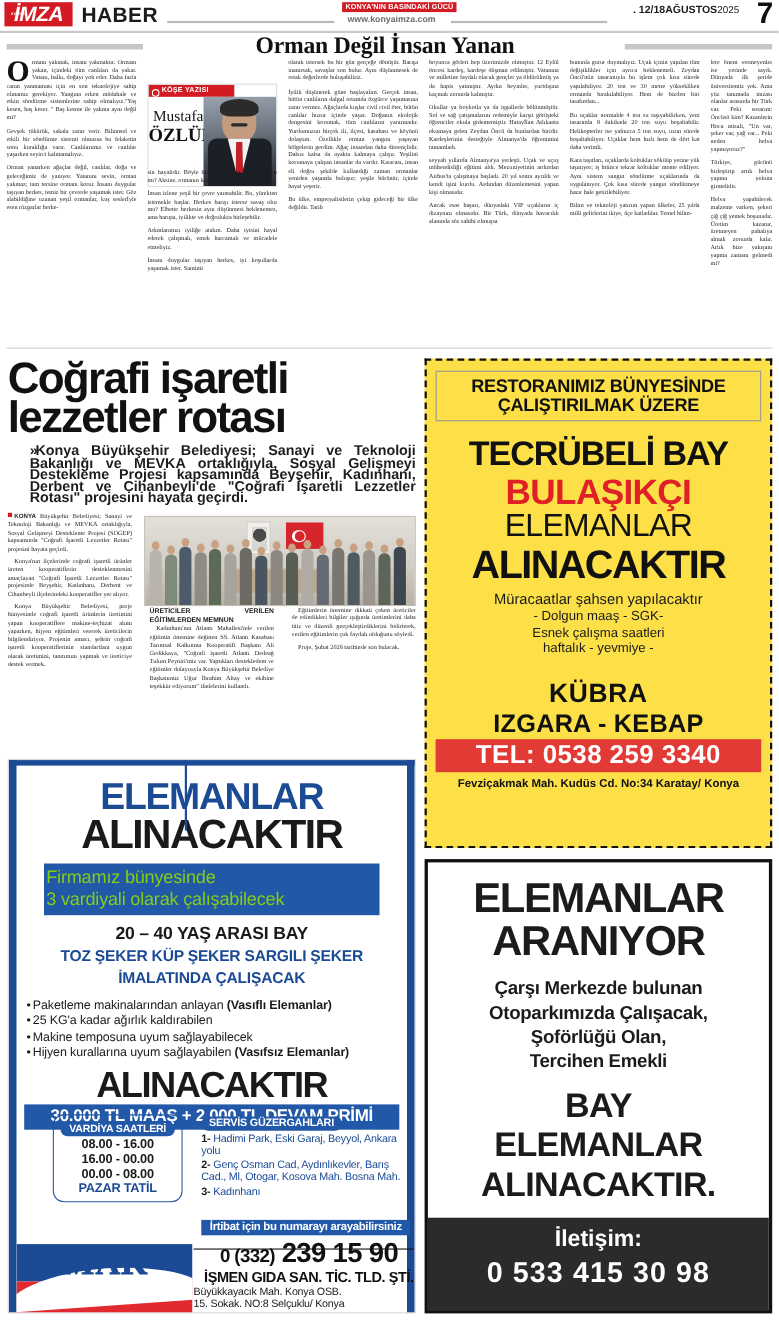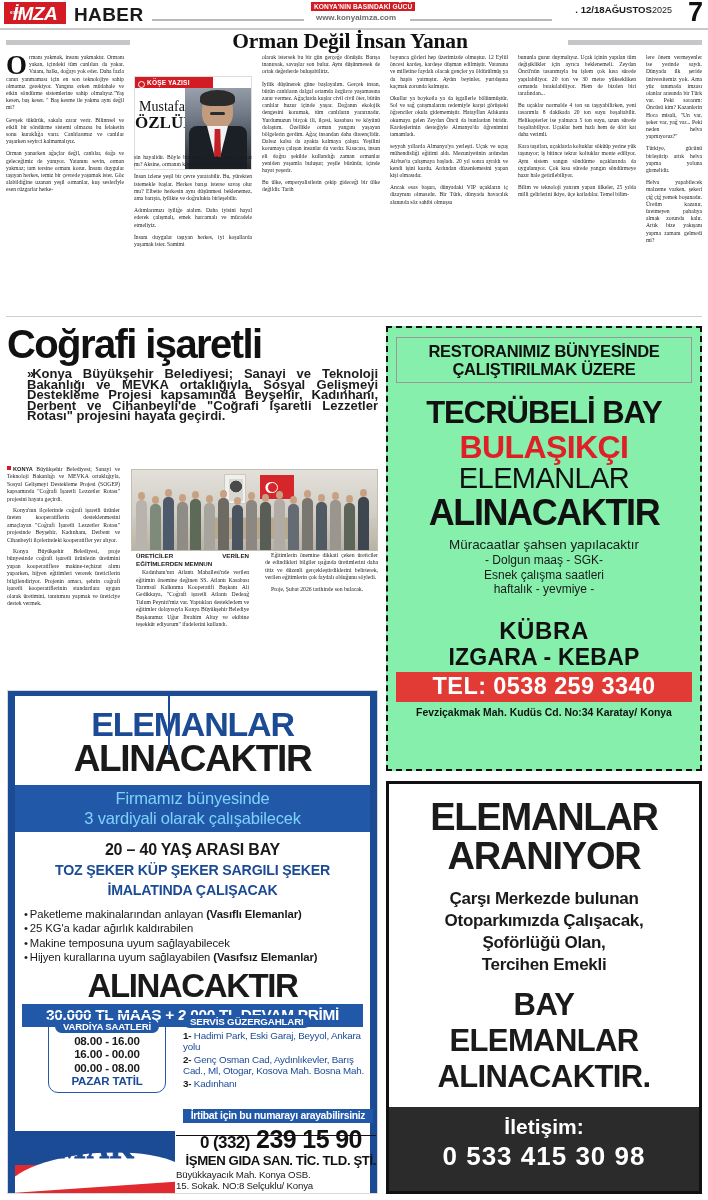--- a/index.html
+++ b/index.html
@@ -179,21 +179,21 @@
   .nb-city { font-weight:bold; font-family:"Liberation Sans",sans-serif; font-size:5.6px; }
   .nb-sub {
     font-family:"Liberation Sans",sans-serif; font-weight:bold;
     font-size:6.2px; line-height:7.6px; display:block; margin-bottom:2px;
     text-indent:0;
   }
 
   
   .ad-rest {
     position:absolute; left:386px; top:326px; width:316px; height:445px;
-    border:2px dashed #111; background:#86efac; padding:9px 8px;
+    border:2px dashed #111; background:#fde047; padding:9px 8px;
   }
   .rest-top {
     border:1px solid #999; padding:4px 2px; text-align:center;
     font-size:16.5px; font-weight:bold; line-height:18px; color:#111;
     letter-spacing:-0.3px;
   }
   .rest-l1 { text-align:center; font-size:31px; font-weight:bold; line-height:36px;
     color:#111; letter-spacing:-1px; margin-top:12px; }
   .rest-l2 { text-align:center; font-size:32px; font-weight:bold; line-height:32px;
     color:#e02027; letter-spacing:-0.6px; }
@@ -243,21 +243,21 @@
   }
   .irmak-bar-l { position:absolute; left:0; top:0; width:7px; height:504px; background:#1c4b96; }
   .irmak-bar-r { position:absolute; right:0; top:0; width:7px; height:504px; background:#1c4b96; }
   .irmak-bar-t { position:absolute; left:0; top:0; width:371px; height:5px; background:#1c4b96; }
 
   .ir-h1 { text-align:center; margin-top:17px; font-size:34px; font-weight:bold;
     line-height:33px; color:#1c4b96; letter-spacing:-1.2px; }
   .ir-h2 { text-align:center; font-size:37px; font-weight:bold; line-height:35px;
     color:#1a1a1a; letter-spacing:-1.4px; }
   .ir-band {
-    margin:9px 6px 0; background:#2258a8; color:#7dd3fc; text-align:center;
+    margin:9px 32px 0; background:#2258a8; color:#84cc16; text-align:left;
     font-size:16.5px; line-height:19.5px; padding:4px 2px; letter-spacing:-0.2px;
   }
   .ir-age { text-align:center; margin-top:9px; font-size:16px; font-weight:bold;
     color:#1a1a1a; letter-spacing:-0.2px; }
   .ir-prod { text-align:center; margin-top:3px; font-size:14.2px; font-weight:bold;
     line-height:17px; color:#1c4b96; letter-spacing:-0.2px; }
   .ir-list { margin:8px 0 0 16px; list-style:none; }
   .ir-list li { font-size:11.3px; line-height:14.4px; color:#1a1a1a; letter-spacing:-0.1px; }
   .ir-list li::before { content:"\2022"; margin-right:2px; color:#1a1a1a; }
   .ir-list b { font-weight:bold; }
@@ -409,20 +409,21 @@
         <p>Türkiye, gücünü birleştirip artık helva yapma yoluna girmelidir.</p>
         <p>Helva yapabilecek malzeme varken, şekeri çiğ çiğ yemek boşunadır. Üretim kazanır, üretmeyen pahalıya almak zorunda kalır. Artık bize yakışanı yapma zamanı gelmedi mi?</p>
       </div>
     </div>
   </div>
   <div class="op-divider"></div>
 
   <div class="news">
     <div class="news-h1">
       <div>Coğrafi işaretli</div>
+      <div>lezzetler rotası</div>
     </div>
     <div class="news-spot"><span class="chev">»</span><span>Konya Büyükşehir Belediyesi; Sanayi ve Teknoloji Bakanlığı ve MEVKA ortaklığıyla, Sosyal Gelişmeyi Destekleme Projesi kapsamında Beyşehir, Kadınhanı, Derbent ve Cihanbeyli'de "Coğrafi İşaretli Lezzetler Rotası" projesini hayata geçirdi.</span></div>
 
     <div class="news-photo">
       <span class="np-wall"></span>
       <span class="np-port"></span>
       <span class="np-flag"></span>
       <span class="np-table"></span>
       <span class="np-people">
         <i style="left:4px;height:52px;background:#b8b4ad"></i>

